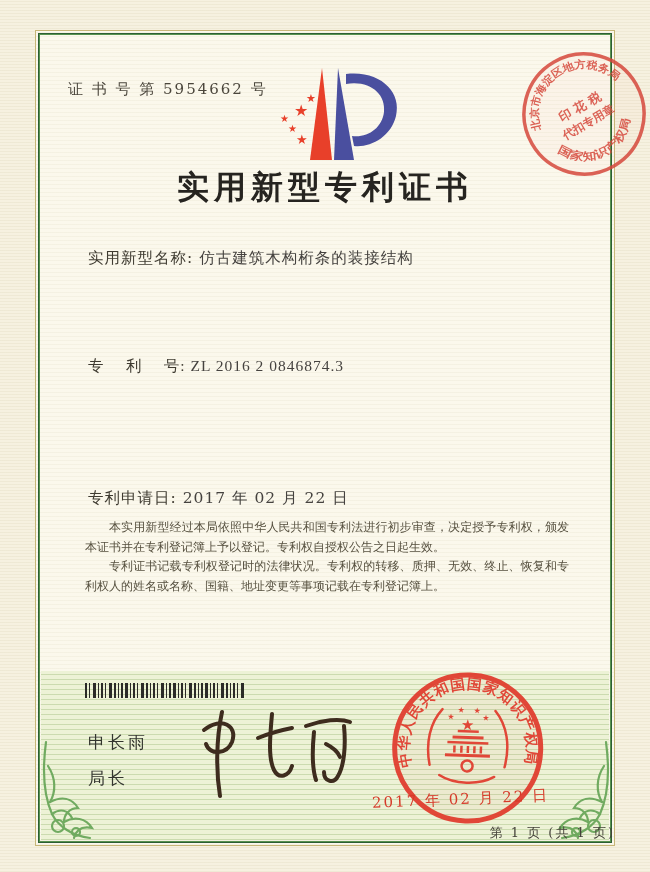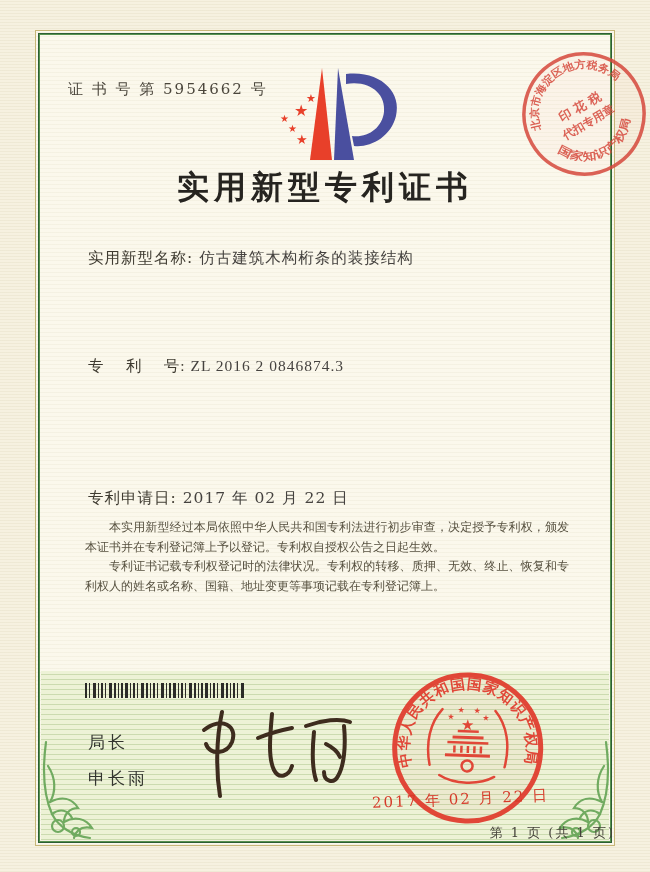--- a/index.html
+++ b/index.html
@@ -179,22 +179,22 @@
         <rect x="136" width="3" height="15"></rect>
         <rect x="141" width="2" height="15"></rect>
       <rect x="145" width="1" height="15"></rect>
         <rect x="148" width="2" height="15"></rect>
         <rect x="152" width="1" height="15"></rect>
       <rect x="156" width="3" height="15"></rect>
     </g>
   </svg>
 
   <div class="director">
+    <div>申长雨</div>
     <div>局长</div>
-    <div>申长雨</div>
   </div>
 
   <svg class="signature" viewBox="0 0 170 100">
     <g stroke="#3e2c1e" stroke-width="4" fill="none" stroke-linecap="round">
       <path d="M30,12 C24,40 24,72 28,96"></path>
       <path d="M12,30 C30,16 46,26 40,42 C35,54 18,56 14,44"></path>
       <path d="M66,38 C78,33 90,30 100,28"></path>
       <path d="M80,14 C78,36 76,58 82,70 C87,80 97,76 100,66"></path>
       <path d="M114,26 C130,20 148,18 158,22"></path>
       <path d="M122,32 C120,52 120,68 124,80"></path>

